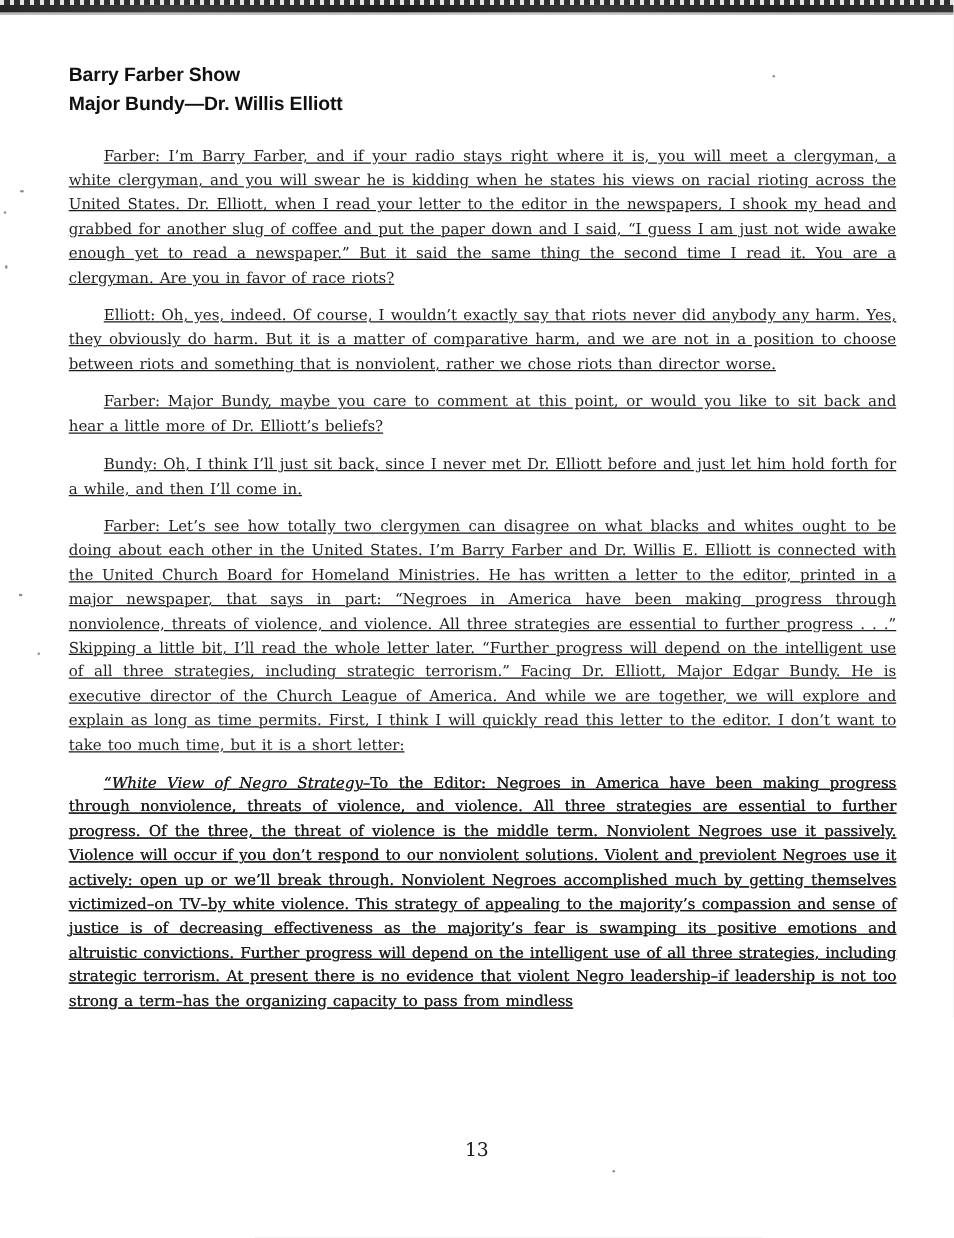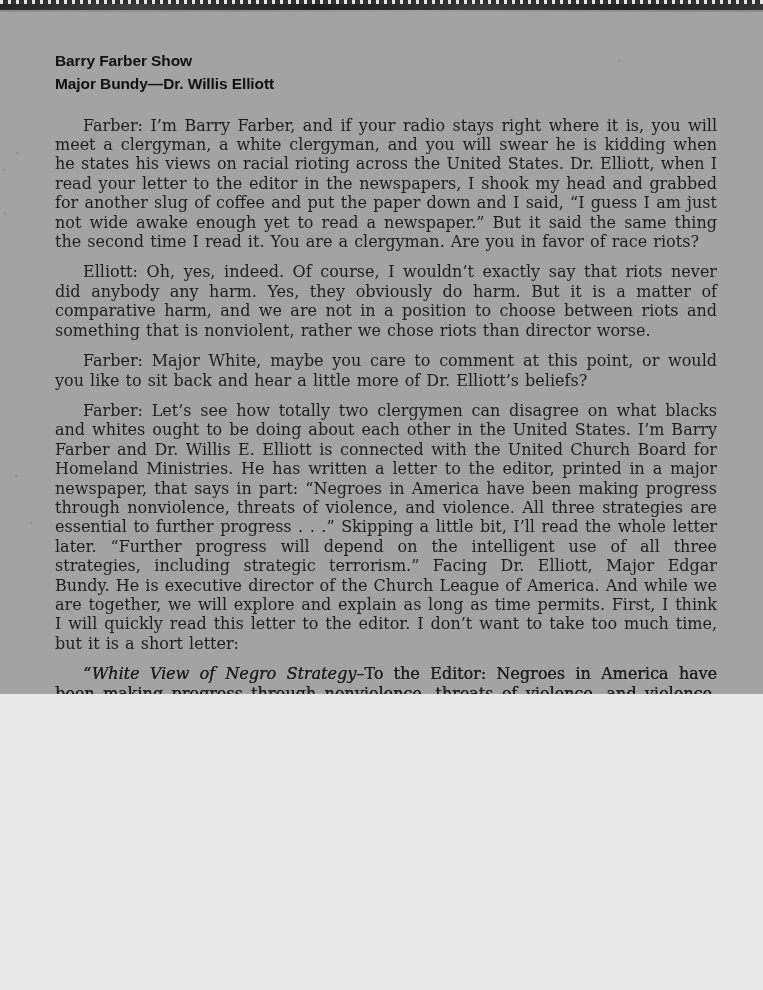--- a/index.html
+++ b/index.html
@@ -1,21 +1,21 @@
 <!DOCTYPE html>
 <html><head>
 <meta charset="utf-8">
 <title>Scanned transcript page</title>
 <style>
   html,body { margin:0; padding:0; background:#e9e9e9; }
   .page {
     position:relative;
-    width:763px; height:694px;
+    width:763px; height:990px;
     margin:0 auto;
-    background:#a3a3a3;
+    background:#ffffff;
     overflow:hidden;
     color:#1d1d1d;
     font-family:"DejaVu Serif", serif;
   }
   
   .edge-dots {
     position:absolute; top:0; left:0; right:0; height:4px;
     background:repeating-linear-gradient(90deg,#e3e3e3 0 3px,#2e2e2e 3px 8px);
   }
   .edge-band {
@@ -29,23 +29,24 @@
   .content { position:absolute; top:0; left:55px; right:46px; }
   .heading {
     font-family:"Liberation Sans", sans-serif;
     font-weight:bold; font-size:15.5px; line-height:1.15;
     letter-spacing:-0.1px; color:#101010; margin:0;
   }
   .heading.first { margin-top:52px; }
   .heading.second { margin-top:5px; }
   .para {
     margin:11px 0 0 0;
-    font-size:16px; line-height:19.4px;
+    font-size:12px; line-height:19.4px;
     text-align:justify; text-indent:28px;
     word-spacing:1px;
+    text-decoration:underline;
   }
   .para.first { margin-top:23px; }
   .para.letter { text-shadow:0.25px 0 0 #1d1d1d; }
   .italic { font-style:italic; }
   .page-number {
     position:absolute; top:911px; left:0; right:0;
     text-align:center; font-size:15px; color:#161616;
   }
   .speck { position:absolute; background:#8d8d8d; border-radius:50%; }
 </style>
@@ -69,23 +70,25 @@
   <main class="content">
 
     <h1 class="heading first">Barry Farber Show</h1>
 
     <h2 class="heading second">Major Bundy—Dr. Willis Elliott</h2>
 
     <p class="para first">Farber: I’m Barry Farber, and if your radio stays right where it is, you will meet a clergyman, a white clergyman, and you will swear he is kidding when he states his views on racial rioting across the United States. Dr. Elliott, when I read your letter to the editor in the newspapers, I shook my head and grabbed for another slug of coffee and put the paper down and I said, “I guess I am just not wide awake enough yet to read a newspaper.” But it said the same thing the second time I read it. You are a clergyman. Are you in favor of race riots?</p>
 
     <p class="para">Elliott: Oh, yes, indeed. Of course, I wouldn’t exactly say that riots never did anybody any harm. Yes, they obviously do harm. But it is a matter of comparative harm, and we are not in a position to choose between riots and something that is nonviolent, rather we chose riots than director worse.</p>
 
-    <p class="para">Farber: Major White, maybe you care to comment at this point, or would you like to sit back and hear a little more of Dr. Elliott’s beliefs?</p>
+    <p class="para">Farber: Major Bundy, maybe you care to comment at this point, or would you like to sit back and hear a little more of Dr. Elliott’s beliefs?</p>
 
+    <p class="para">Bundy: Oh, I think I’ll just sit back, since I never met Dr. Elliott before and just let him hold forth for a while, and then I’ll come in.</p>
 
     <p class="para">Farber: Let’s see how totally two clergymen can disagree on what blacks and whites ought to be doing about each other in the United States. I’m Barry Farber and Dr. Willis E. Elliott is connected with the United Church Board for Homeland Ministries. He has written a letter to the editor, printed in a major newspaper, that says in part: “Negroes in America have been making progress through nonviolence, threats of violence, and violence. All three strategies are essential to further progress . . .” Skipping a little bit, I’ll read the whole letter later. “Further progress will depend on the intelligent use of all three strategies, including strategic terrorism.” Facing Dr. Elliott, Major Edgar Bundy. He is executive director of the Church League of America. And while we are together, we will explore and explain as long as time permits. First, I think I will quickly read this letter to the editor. I don’t want to take too much time, but it is a short letter:</p>
 
     <p class="para letter"><span class="italic">“White View of Negro Strategy</span><span>–To the Editor: Negroes in America have been making progress through nonviolence, threats of violence, and violence. All three strategies are essential to further progress. Of the three, the threat of violence is the middle term. Nonviolent Negroes use it passively. Violence will occur if you don’t respond to our nonviolent solutions. Violent and previolent Negroes use it actively: open up or we’ll break through. Nonviolent Negroes accomplished much by getting themselves victimized–on TV–by white violence. This strategy of appealing to the majority’s compassion and sense of justice is of decreasing effectiveness as the majority’s fear is swamping its positive emotions and altruistic convictions. Further progress will depend on the intelligent use of all three strategies, including strategic terrorism. At present there is no evidence that violent Negro leadership–if leadership is not too strong a term–has the organizing capacity to pass from mindless</span></p>
 
   </main>
 
+  <div class="page-number">13</div>
 
 </div>
 
 </body></html>

